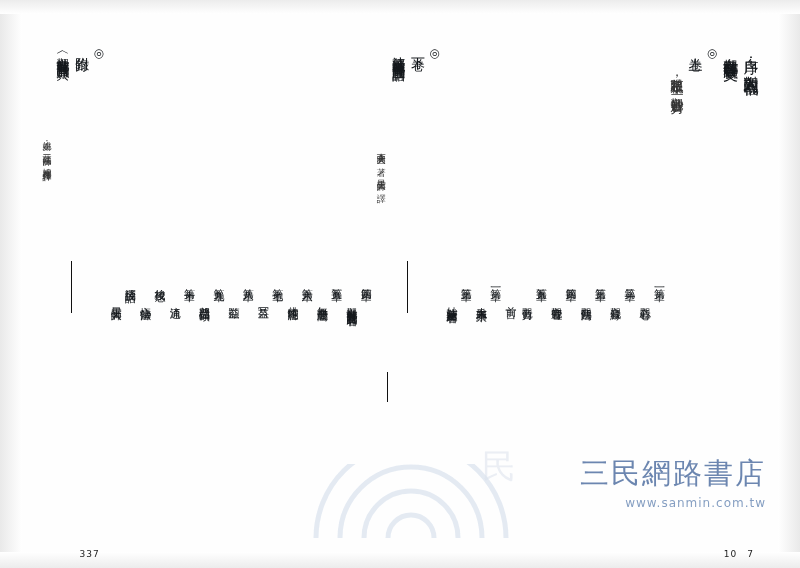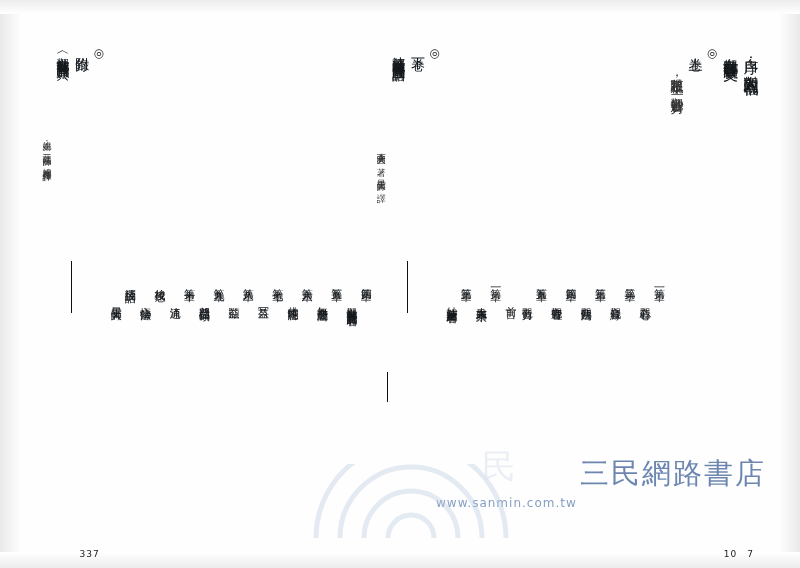--- a/index.html
+++ b/index.html
@@ -112,21 +112,21 @@
     opacity:.75;
     pointer-events:none;
   }
   .wm .wm-main{
     font-size:29px;color:#3c5f96;letter-spacing:2px;
     font-family:Liberation Serif, serif;
     text-align:right;
     text-shadow:0 0 1px rgba(255,255,255,.6);
   }
   .wm .wm-sub{
-    font-size:12px;color:#5d7fae;letter-spacing:1px;margin-top:2px;
+    font-size:12px;color:#5d7fae;letter-spacing:1px;text-align:right;margin-top:2px;
   }
   .wm-arcs{
     position:absolute;left:-130px;bottom:-6px;width:220px;height:74px;opacity:.45;
   }
   .wm-ghost{
     position:absolute;left:46px;bottom:42px;font-size:34px;color:#cfd8e6;opacity:.55;
   }
 </style>
 </head>
 <body>

